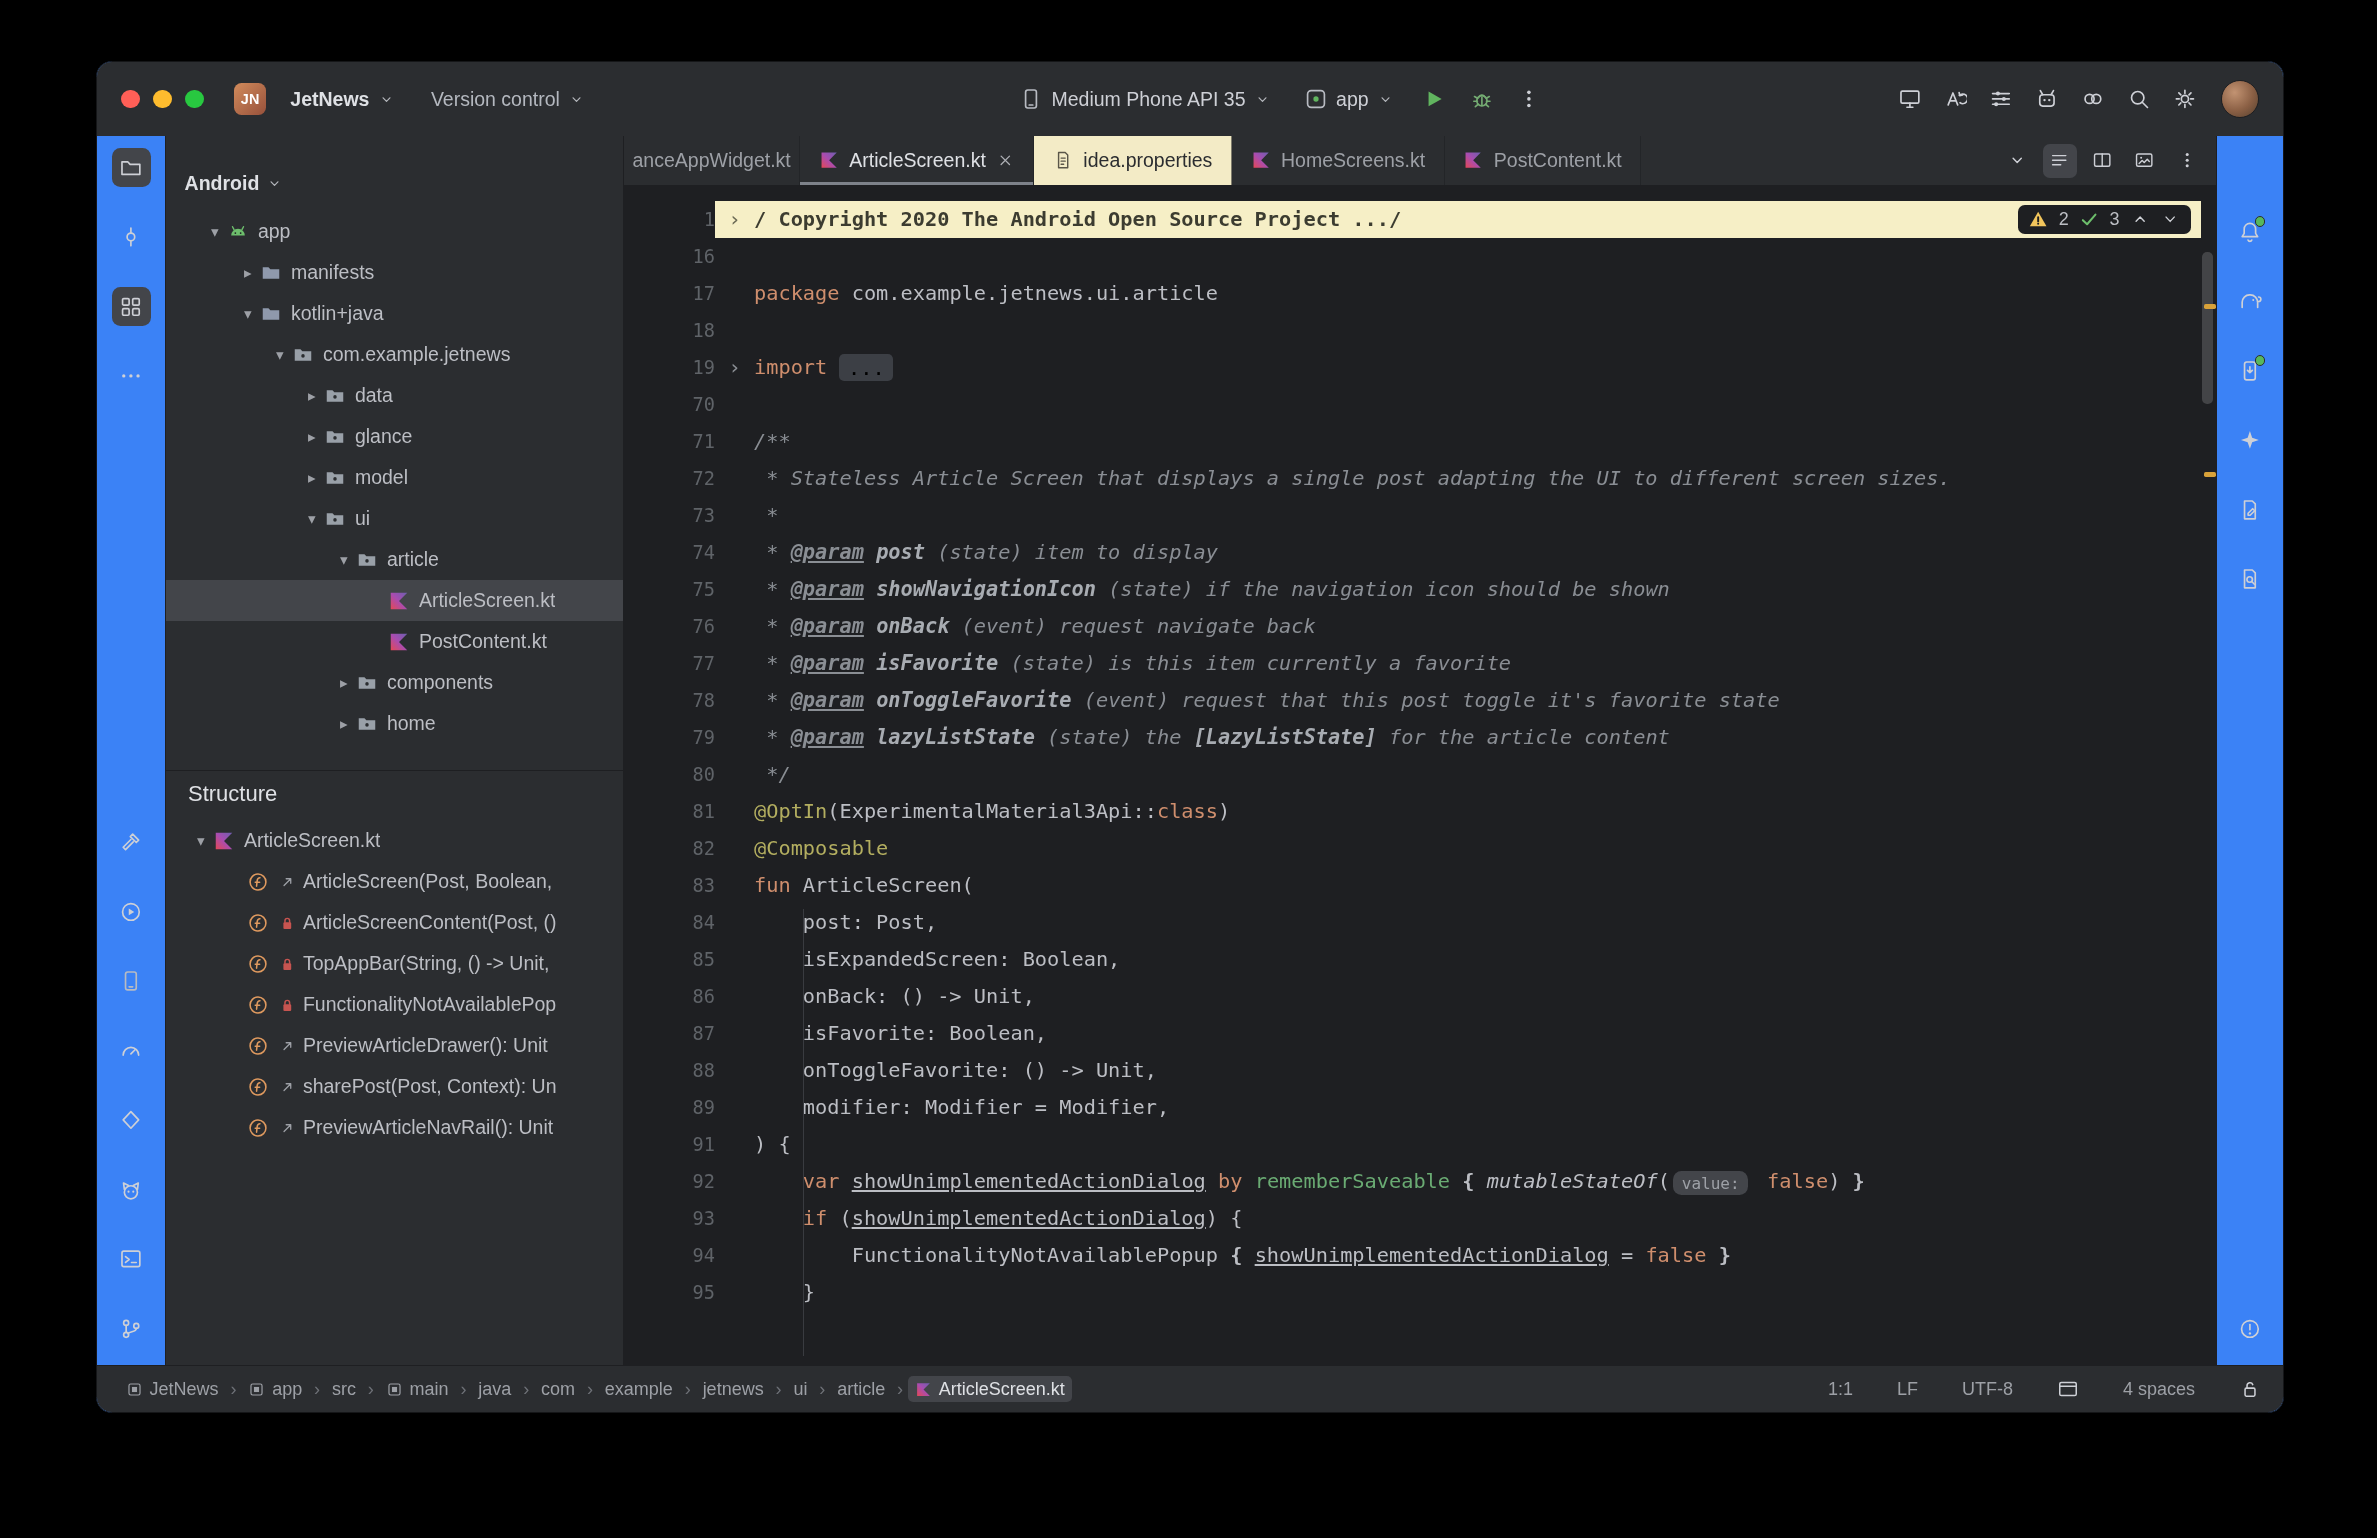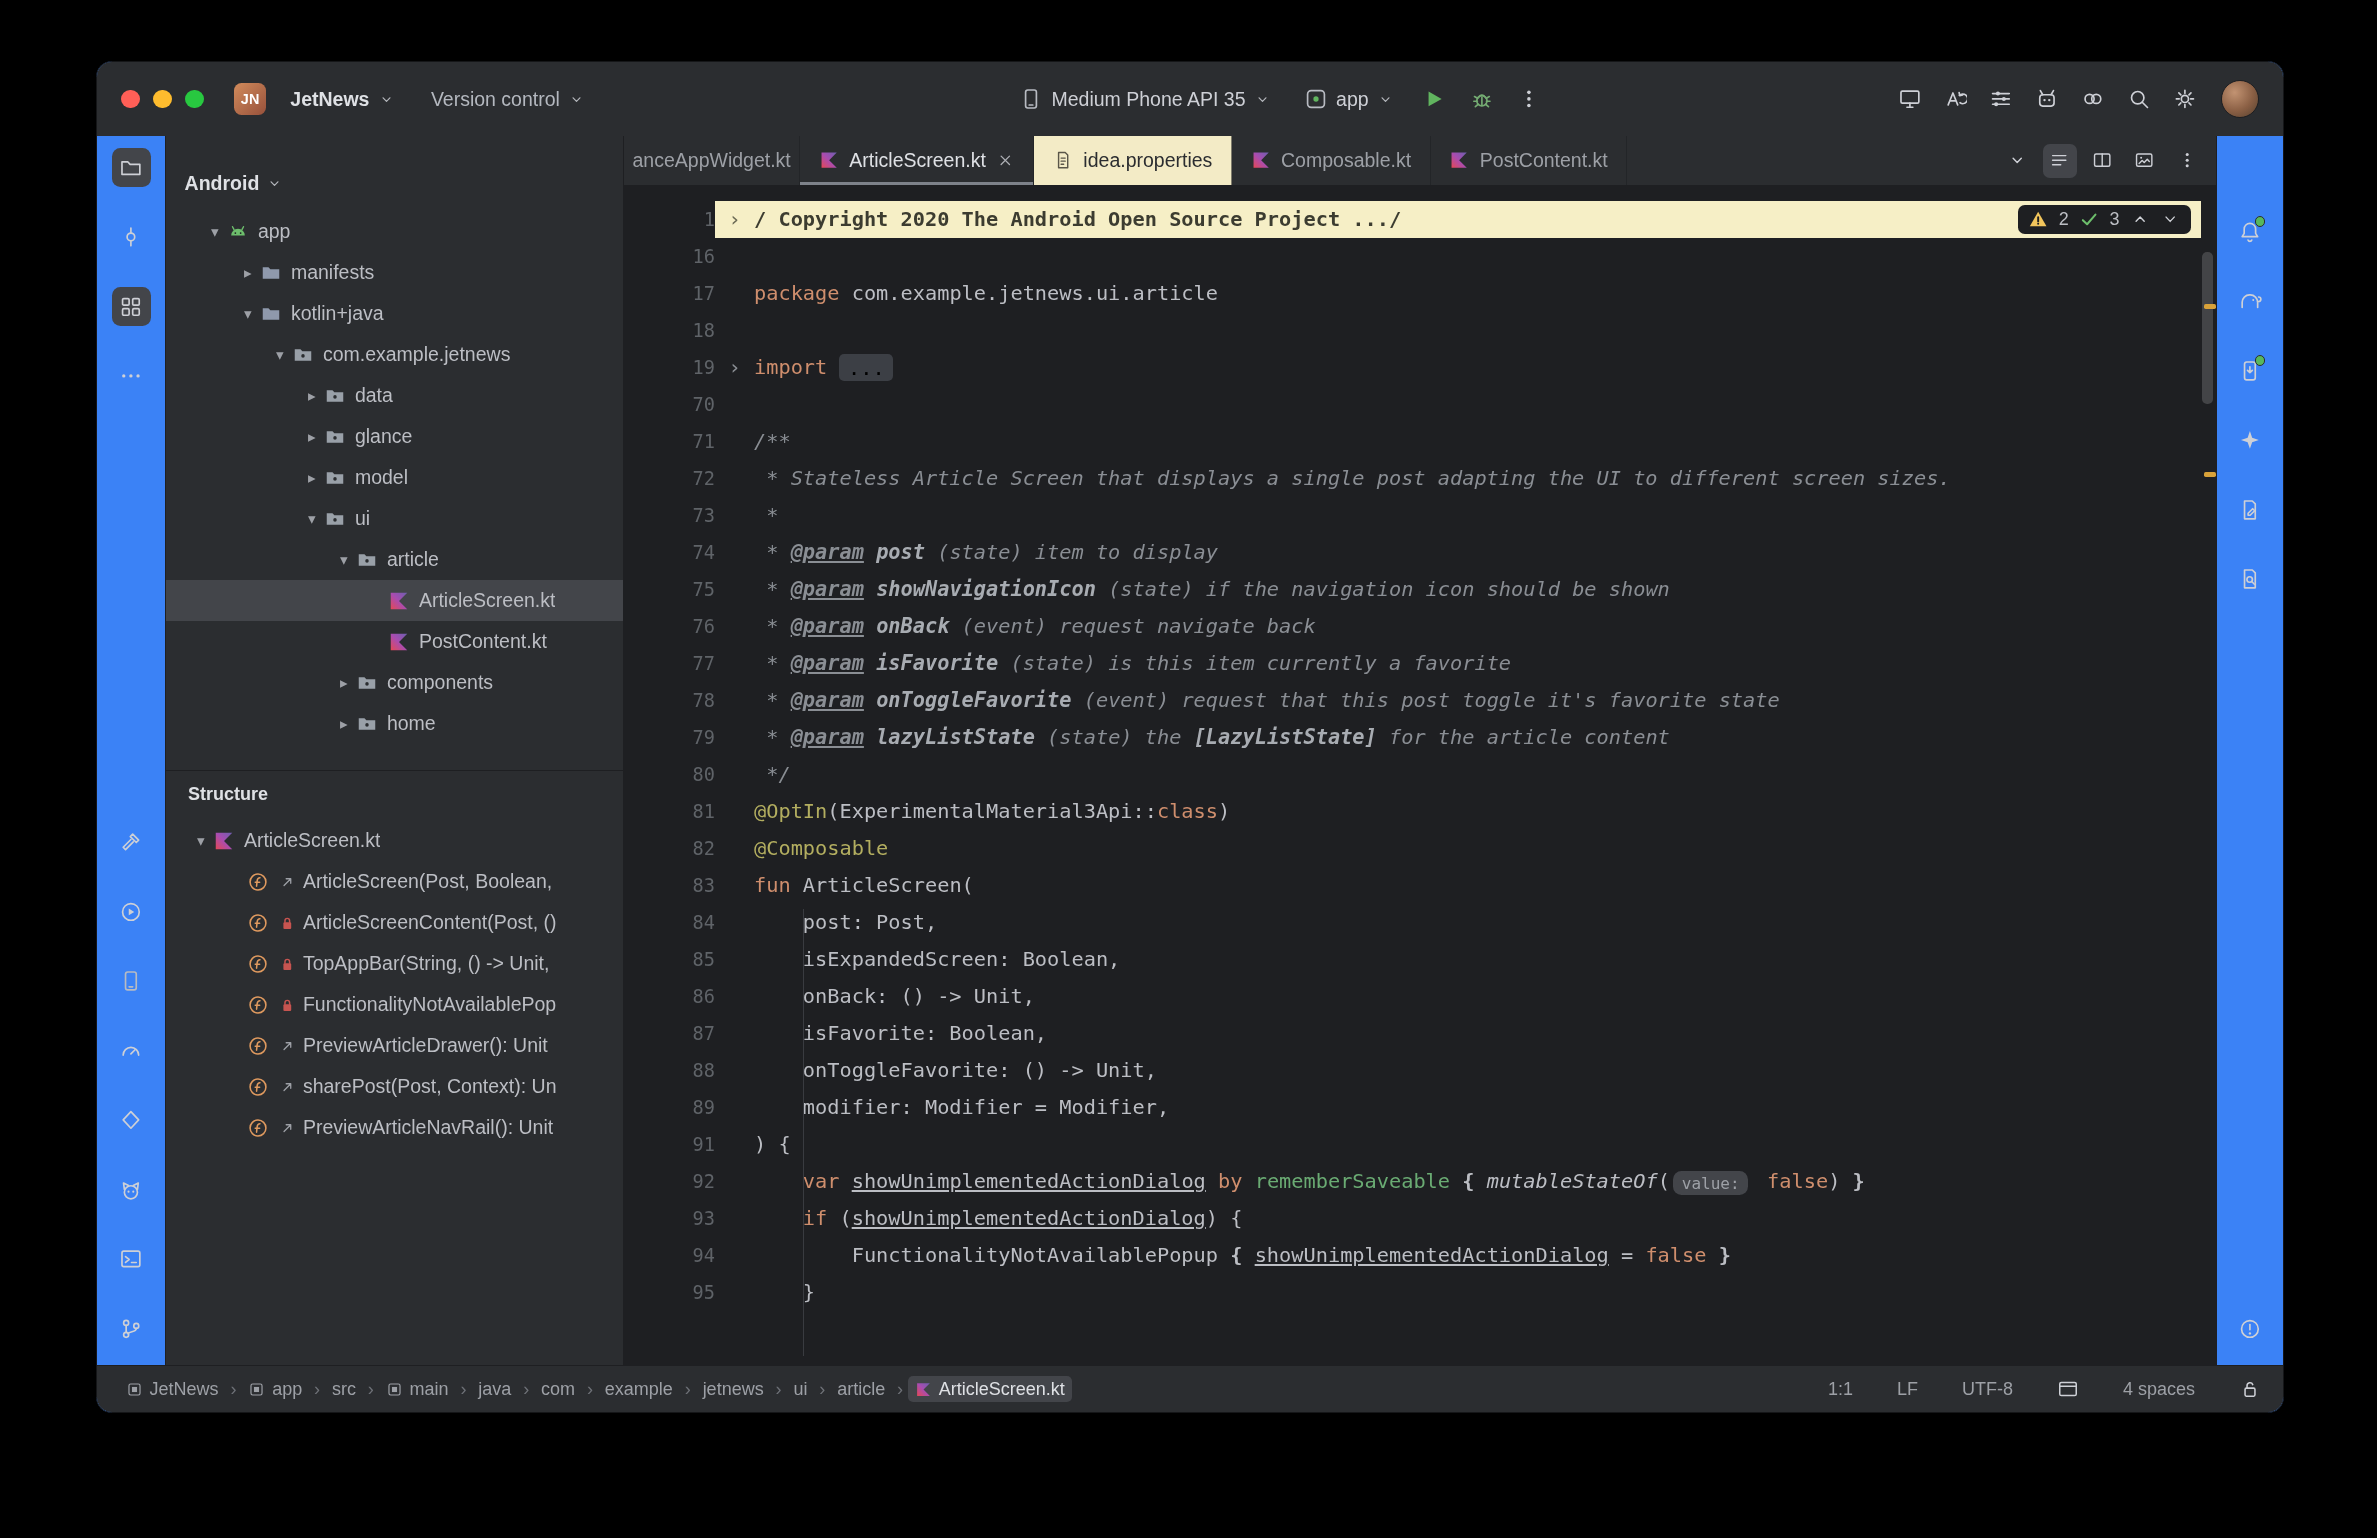--- a/index.html
+++ b/index.html
@@ -33,21 +33,21 @@
   .strip-btn{width:39px;height:39px;border-radius:8.5px;display:flex;align-items:center;justify-content:center;padding:7.6px;box-sizing:border-box;position:relative;}
   .strip-btn.active{background:#43454A;}
   .strip-btn svg{width:100%;height:100%;}
   .badge{position:absolute;top:4.2px;right:4.2px;width:8.5px;height:8.5px;border-radius:50%;background:#57B85C;border:1.7px solid #2B2D30;}
 
   
   .side-panel{width:457px;flex:0 0 457px;border-right:0.8px solid #1E1F22;display:flex;flex-direction:column;background:#2B2D30;min-height:0;}
   .project-panel{height:634px;flex:0 0 634px;display:flex;flex-direction:column;border-bottom:0.8px solid #1E1F22;overflow:hidden;justify-content:center;}
   .panel-header{height:49px;flex:0 0 49px;display:flex;align-items:center;gap:6.8px;padding:0 18.6px;font-size:19.5px;font-weight:700;color:#DFE1E5;}
   .structure-panel{flex:1;display:flex;flex-direction:column;overflow:hidden;}
-  .structure-header{height:46px;flex:0 0 46px;display:flex;align-items:center;padding:0 22px;font-size:18px;font-weight:700;color:#DFE1E5;text-align:center;}
+  .structure-header{height:46px;flex:0 0 46px;display:flex;align-items:center;padding:0 22px;font-size:22px;font-weight:400;color:#DFE1E5;text-align:center;}
   .tree{font-size:19.5px;color:#BCBEC4;padding:3.4px 0;overflow:hidden;}
   .tree-row{height:41px;display:flex;align-items:center;white-space:nowrap;}
   .tree-row.selected{background:#43454A;}
   .chev{width:25.4px;flex:0 0 25.4px;text-align:center;color:#9DA0A6;font-size:15.2px;}
   .tree-icon{width:22px;height:22px;flex:0 0 22px;display:inline-flex;margin-right:8.5px;}
   .tree-icon.vis{width:18.6px;height:18.6px;flex-basis:18.6px;margin-right:6.8px;}
   .tree-icon svg{width:100%;height:100%;}
   .lbl{overflow:hidden;text-overflow:ellipsis;}
 
   
@@ -681,21 +681,21 @@
                     <defs>
                       <linearGradient id="kgrad" x1="0" y1="1" x2="1" y2="0">
                         <stop offset="0" stop-color="#E44857"></stop>
                         <stop offset=".5" stop-color="#A94CB0"></stop>
                         <stop offset="1" stop-color="#6D5FAF"></stop>
                       </linearGradient>
                     </defs>
                     <path d="M2.5 2.5h15L10 10l7.5 7.5h-15z" fill="url(#kgrad)" stroke="none"></path>
                   </svg>
                 </span>
-    <span>Composable.kt</span>
+    <span>HomeScreens.kt</span>
 
   </div>
   <div class="tab">
     <span class="tab-icon">
                   <svg viewBox="0 0 20 20" fill="none" stroke="#CED0D6" stroke-width="1.4" stroke-linecap="round" stroke-linejoin="round">
                     <defs>
                       <linearGradient id="kgrad" x1="0" y1="1" x2="1" y2="0">
                         <stop offset="0" stop-color="#E44857"></stop>
                         <stop offset=".5" stop-color="#A94CB0"></stop>
                         <stop offset="1" stop-color="#6D5FAF"></stop>

